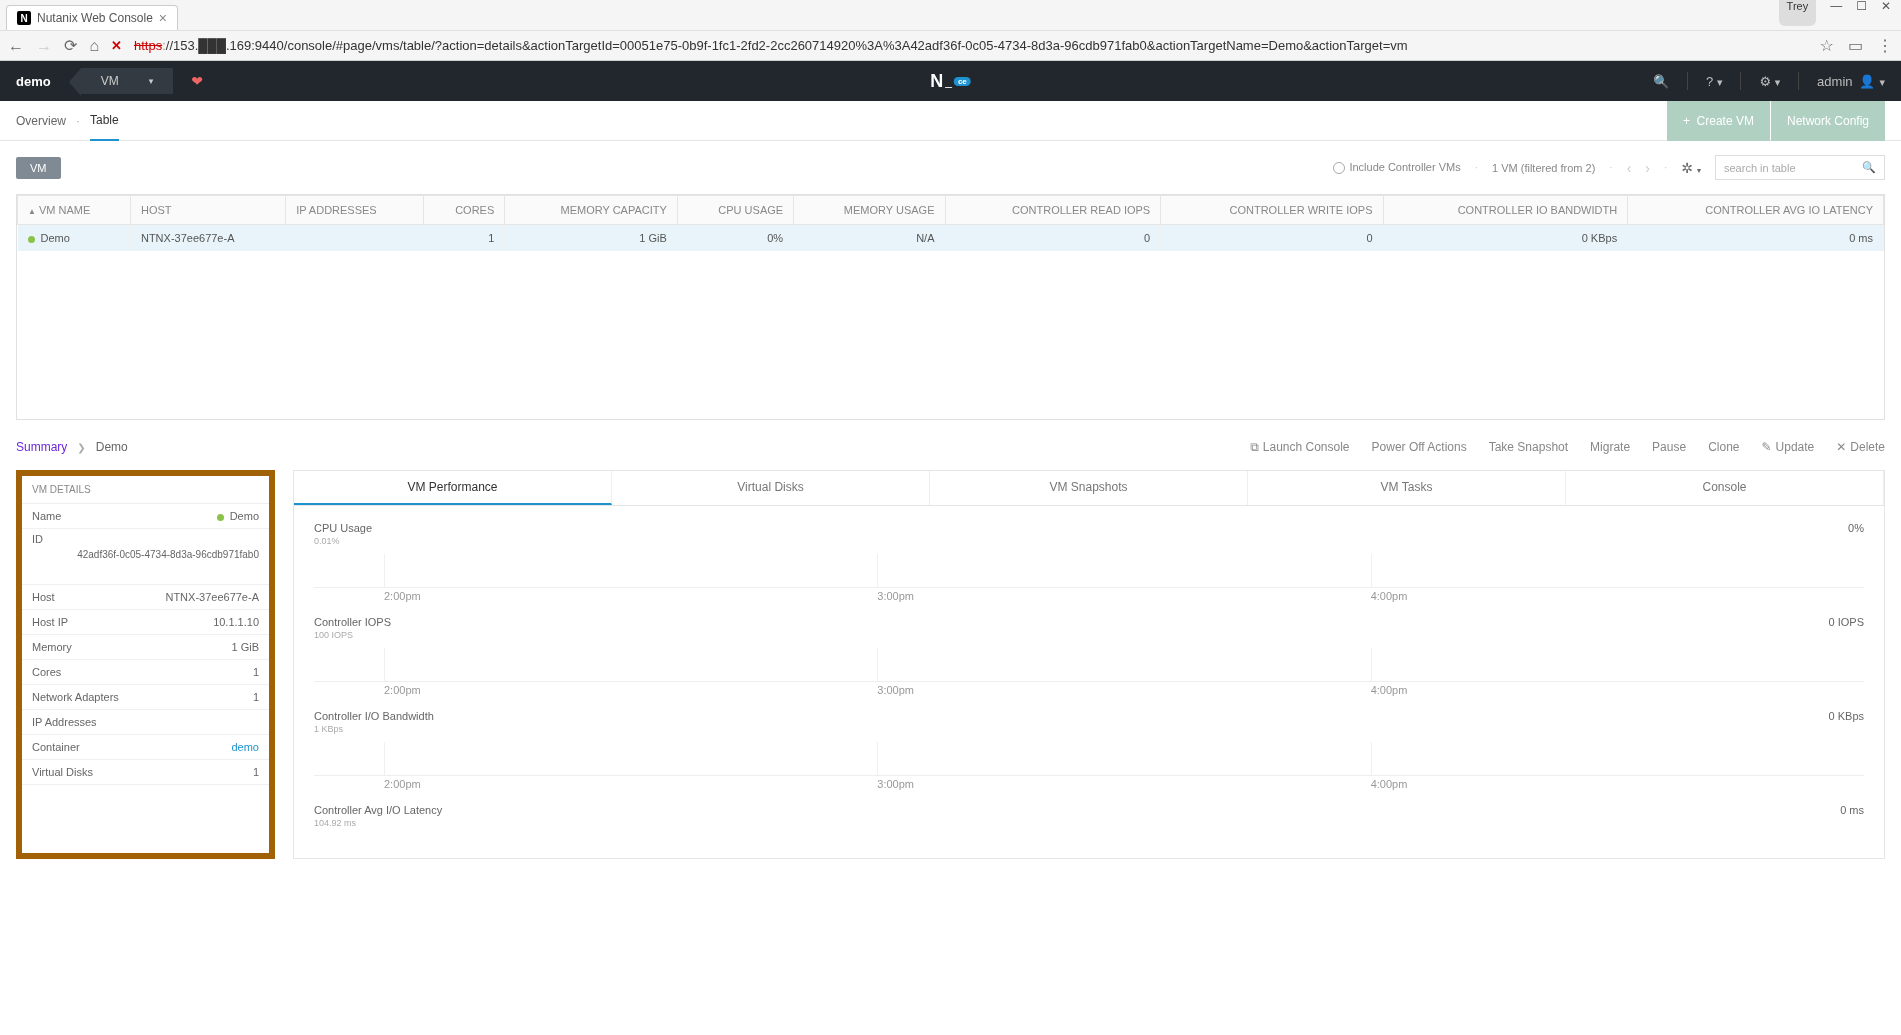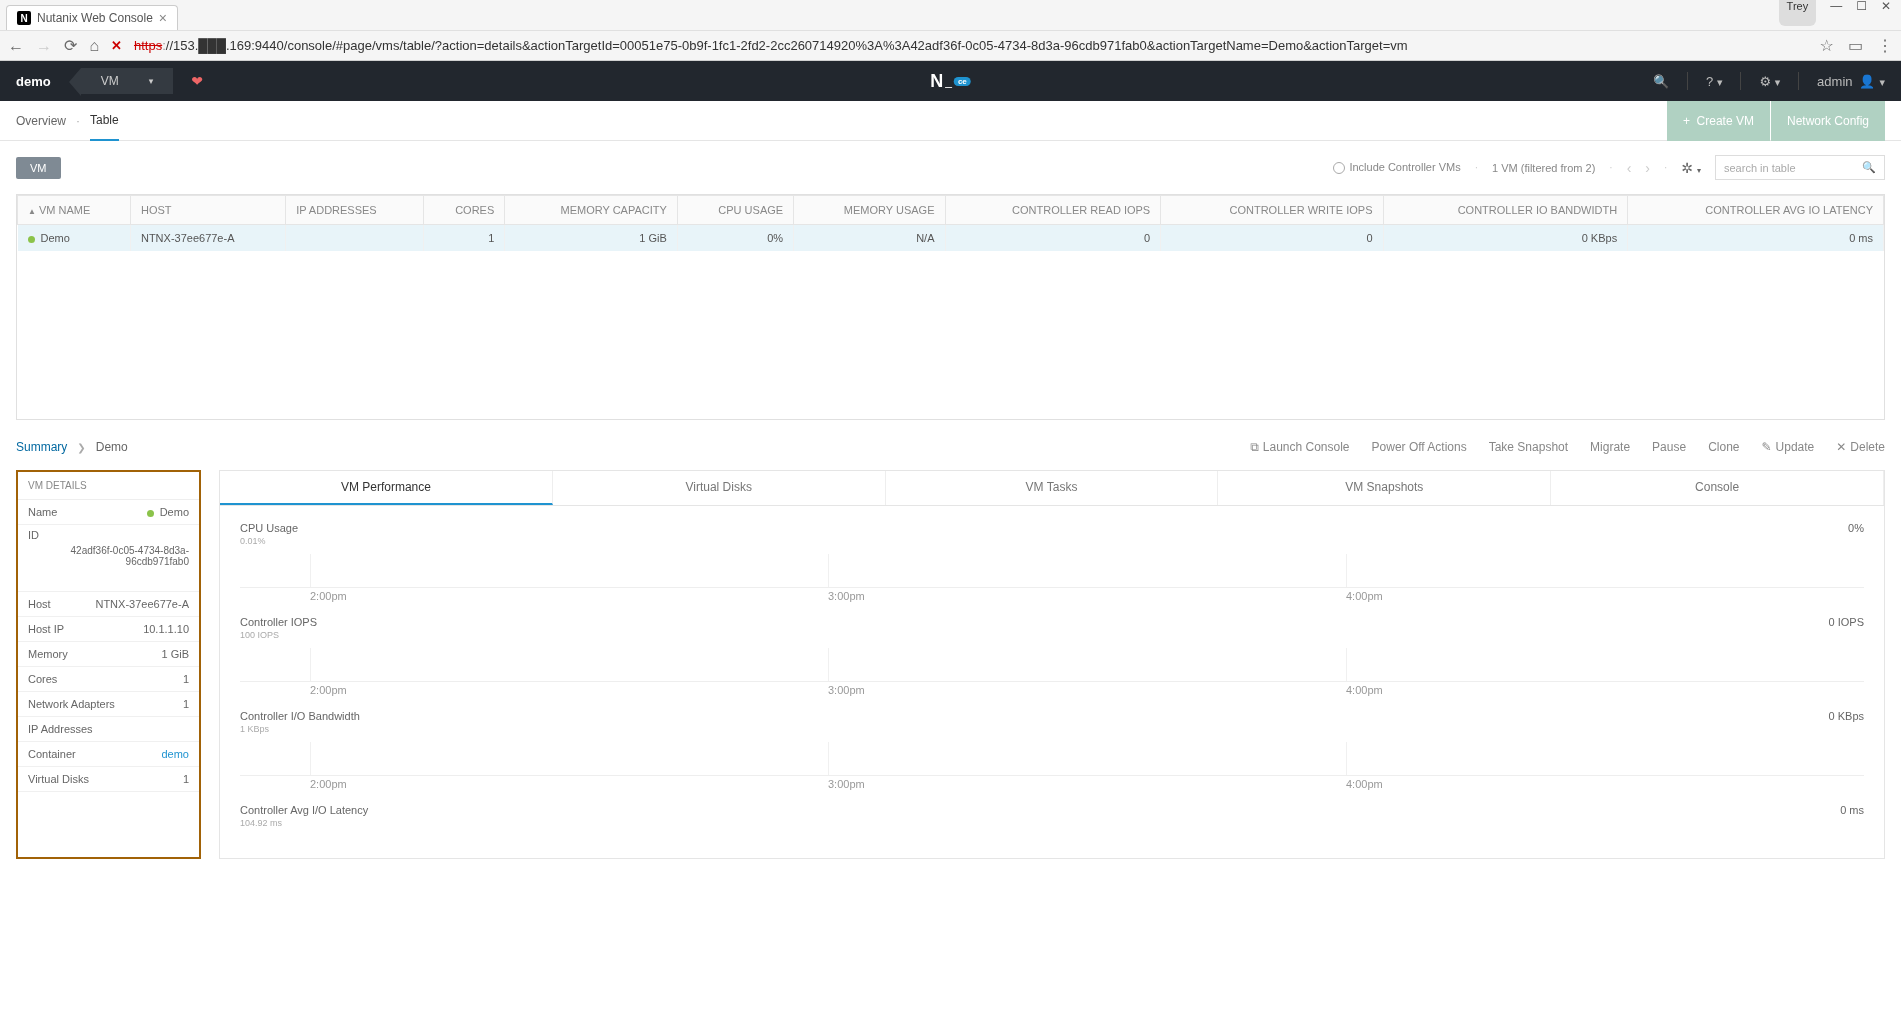--- a/index.html
+++ b/index.html
@@ -54,27 +54,27 @@
 table.vm-table th{background:#fafafa;color:#888;font-weight:400;padding:8px 10px;border:1px solid #e5e5e5;text-align:right}
 table.vm-table th.left{text-align:left}
 table.vm-table td{padding:7px 10px;border-right:1px solid #f0f0f0;text-align:right}
 table.vm-table td.left{text-align:left}
 table.vm-table tr.sel{background:#e8f4f9}
 table.vm-table tr.empty td{height:24px;border-right:none}
 .status-dot{display:inline-block;width:7px;height:7px;background:#8bc34a;border-radius:50%;margin-right:6px;vertical-align:middle}
 
 .detail{display:flex;margin:16px 16px 0;gap:18px}
 .breadcrumb-bar{margin:20px 16px 0;display:flex;align-items:center;font-size:12px}
-.breadcrumb-bar a{color:#0369a1;cursor:pointer}
+.breadcrumb-bar a{color:#6d28d9;cursor:pointer}
 .breadcrumb-bar .chev{margin:0 10px;color:#aaa;font-size:10px}
 .breadcrumb-bar .cur{color:#666}
 .breadcrumb-bar .actions{margin-left:auto;display:flex;gap:22px;color:#888;font-size:12px}
 .breadcrumb-bar .actions span{cursor:pointer;display:flex;align-items:center;gap:4px}
 
-.vm-details{width:185px;border:2px solid #a16207;font-size:11px}
+.vm-details{width:259px;border:6px solid #a16207;font-size:11px}
 .vm-details .hdr{padding:8px 10px;color:#888;border-bottom:1px solid #eee;font-size:10px}
 .vm-details .row{display:flex;padding:6px 10px;border-bottom:1px solid #f0f0f0}
 .vm-details .row .k{color:#666}
 .vm-details .row .v{margin-left:auto;color:#666;text-align:right}
 .vm-details .row .v.link{color:#1f93d0}
 .vm-details .id-row{padding:4px 10px 24px;border-bottom:1px solid #f0f0f0}
 .vm-details .id-row .k{color:#666;font-size:11px}
 .vm-details .id-row .v{color:#666;font-size:10px;display:block;text-align:right;margin-top:4px}
 
 .main-detail{flex:1;border:1px solid #e5e5e5}
@@ -283,22 +283,22 @@
     <div class="row">
         <span class="k">Virtual Disks</span>
         <span class="v">1</span>
       </div>
   </div>
 
   <div class="main-detail">
     <div class="tabs">
       <div class="active">VM Performance</div>
       <div>Virtual Disks</div>
+      <div>VM Snapshots</div>
       <div>VM Tasks</div>
-      <div>VM Snapshots</div>
       <div>Console</div>
     </div>
     <div class="charts">
 
       <div class="chart">
         <div class="chart-head">
             <span>CPU Usage</span>
             <span class="val">0%</span>
           </div>
         <div class="chart-scale">0.01%</div>

